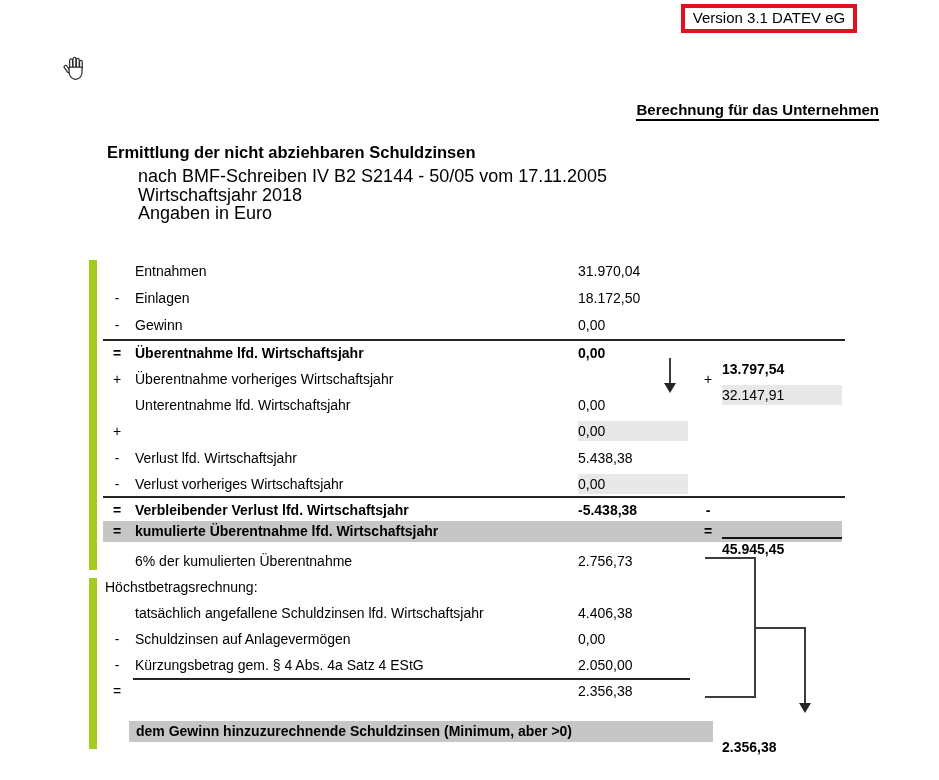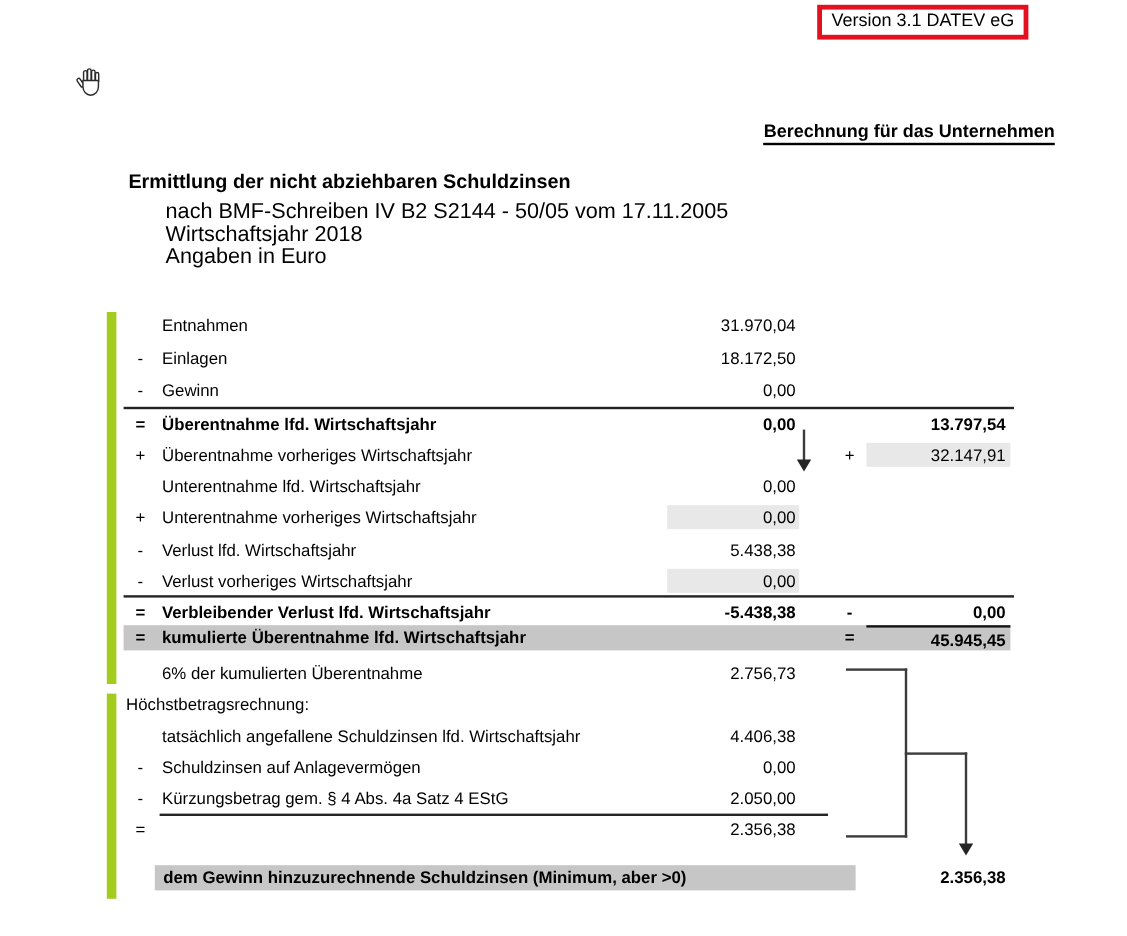--- a/index.html
+++ b/index.html
@@ -24,23 +24,23 @@
   .titleblock .s{font-size:18px;line-height:18.5px;margin-left:31px;white-space:nowrap;}
 
   
   .gbar{position:absolute;left:89px;width:8px;background:var(--accent-green,#a4cc1e);}
 
   
   .row{position:absolute;left:103px;width:742px;height:20px;line-height:20px;font-size:14px;white-space:nowrap;}
   .op  {position:absolute;left:5px;width:18px;text-align:center;}
   .lbl {position:absolute;left:32px;}
   .lbl0{position:absolute;left:2px;}
-  .mid {position:absolute;left:453px;width:110px;text-align:right;padding-right:3px;box-sizing:border-box;}
+  .mid {position:absolute;left:475px;width:110px;text-align:left;padding-right:3px;box-sizing:border-box;}
   .rop {position:absolute;left:595px;width:20px;text-align:center;}
-  .rval{position:absolute;left:619px;width:120px;text-align:right;padding-right:4px;box-sizing:border-box;}
+  .rval{position:absolute;left:619px;width:120px;text-align:left;padding-right:4px;box-sizing:border-box;margin-top:16px;}
   .g{background:var(--cell-gray,#e8e8e8);}
   .b{font-weight:bold;}
   .grayrow{background:var(--row-gray,#c6c6c6);width:739px;height:21px;line-height:21px;}
   .ovl{border-top:2px solid #141414;}
 
   
   .hr{position:absolute;height:0;border-top:2px solid #242424;}
 
   
   .vline{position:absolute;width:2px;background:#3c3c3c;}
@@ -109,21 +109,20 @@
     <span class="lbl">Überentnahme vorheriges Wirtschaftsjahr</span>
     <span class="rop">+</span>
     <span class="rval g">32.147,91</span>
   </div>
   <div class="row" style="top:395px;">
     <span class="lbl">Unterentnahme lfd. Wirtschaftsjahr</span>
     <span class="mid">0,00</span>
   </div>
   <div class="row" style="top:421px;">
     <span class="op">+</span>
-    <span class="lbl">Unterentnahme vorheriges Wirtschaftsjahr</span>
     <span class="mid g">0,00</span>
   </div>
   <div class="row" style="top:448px;">
     <span class="op">-</span>
     <span class="lbl">Verlust lfd. Wirtschaftsjahr</span>
     <span class="mid">5.438,38</span>
   </div>
   <div class="row" style="top:474px;">
     <span class="op">-</span>
     <span class="lbl">Verlust vorheriges Wirtschaftsjahr</span>

